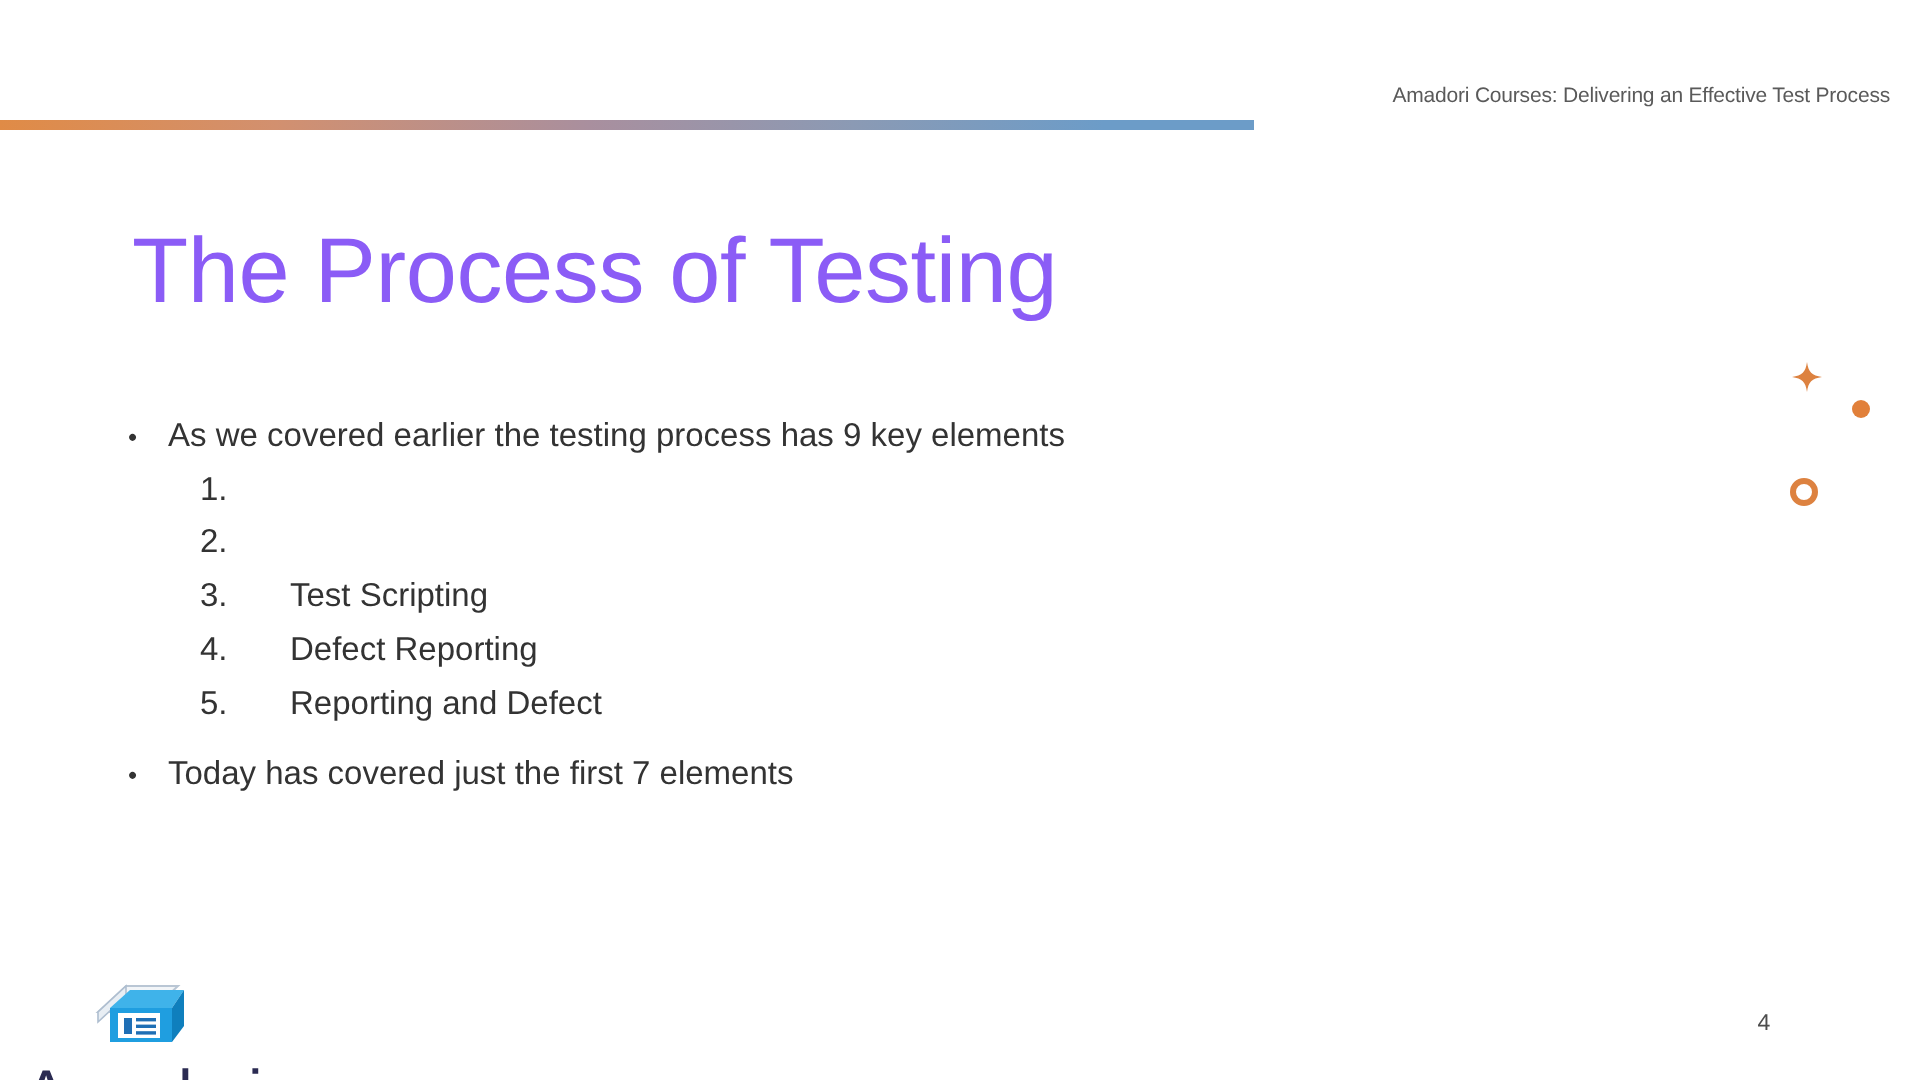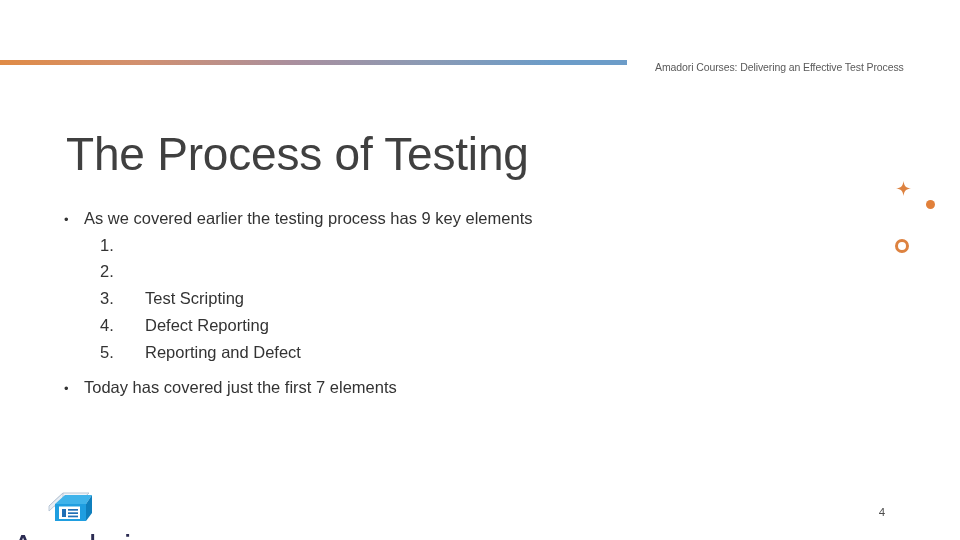--- a/index.html
+++ b/index.html
@@ -35,38 +35,38 @@
                 #d2906f 22%,
                 #a98f9e 47%,
                 #8b9ab4 68%,
                 #6c9cc8 88%,
                 #6c9cc8 100%);
   }
 
   .header-text {
     position: absolute;
     left: 655px;
-    top: 61px;
+    top: 42px;
     width: 290px;
-    text-align: left;
+    text-align: right;
     font-size: 10.5px;
     color: #5a5a5a;
     letter-spacing: -0.1px;
     white-space: nowrap;
   }
 
   
   .slide-title {
     position: absolute;
     left: 66px;
-    top: 129px;
+    top: 110px;
     font-size: 46px;
     line-height: 1.12;
     font-weight: 400;
-    color: #404040;
+    color: #8b5cf6;
     letter-spacing: -0.2px;
   }
 
   
   .body-block {
     position: absolute;
     left: 58px;
     top: 205px;
     width: 640px;
   }

